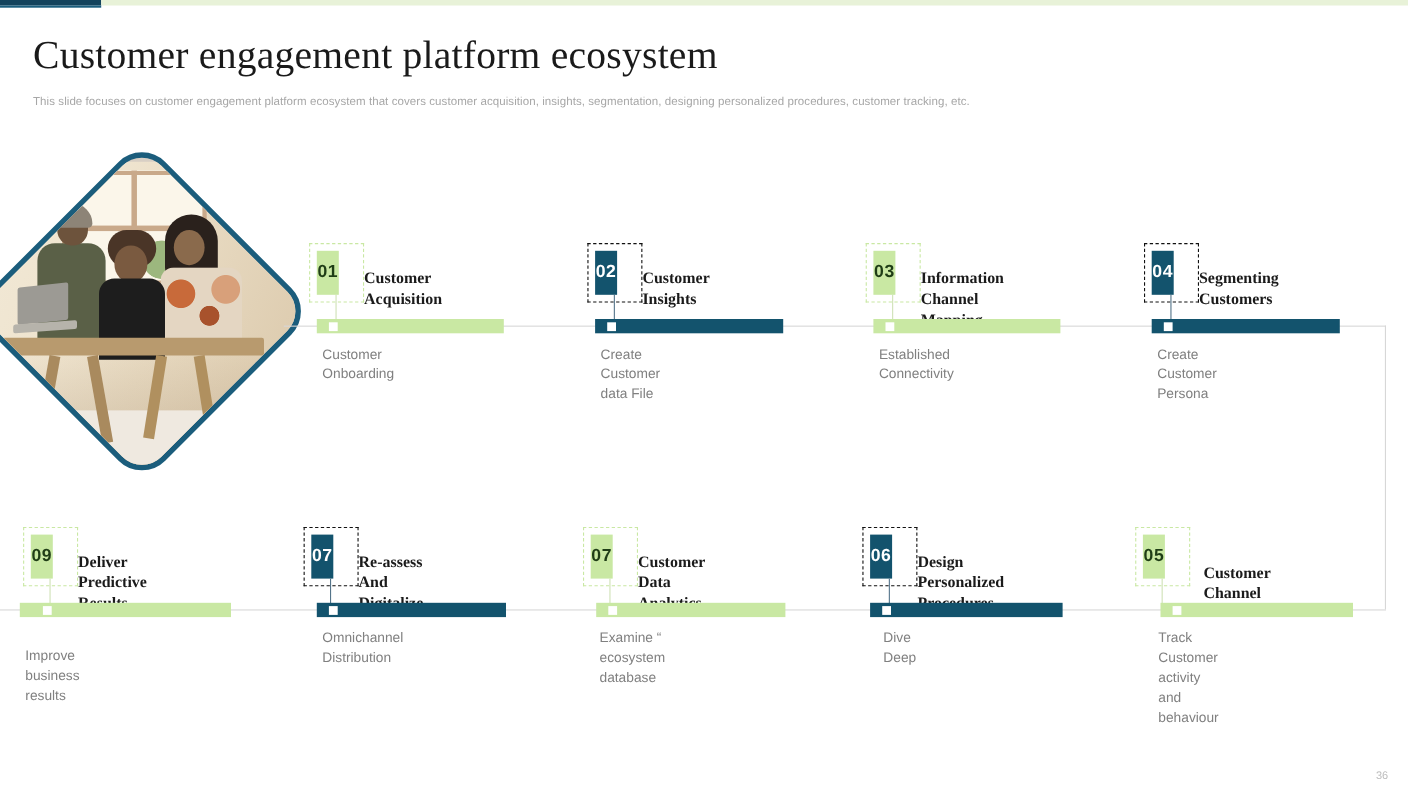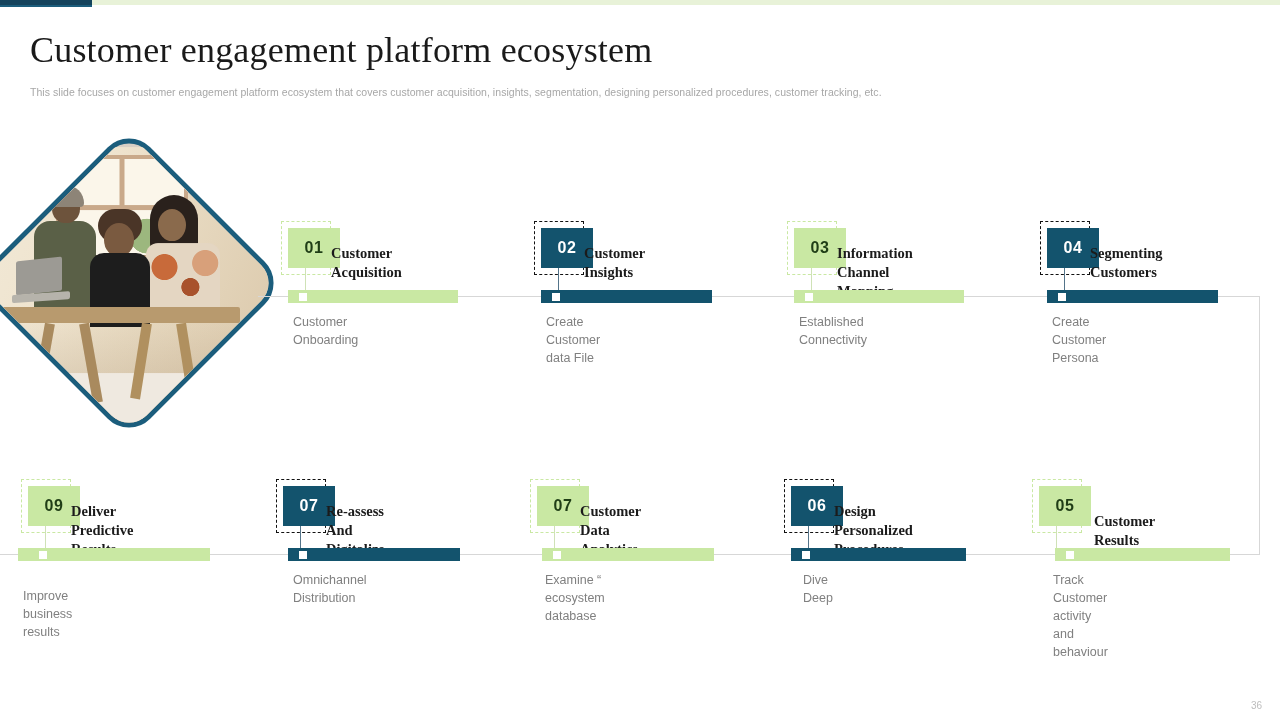--- a/index.html
+++ b/index.html
@@ -107,21 +107,21 @@
 
   .rail {
     position: absolute; height: 1px; background: #d7d7d7;
   }
   .rail-v { position: absolute; width: 1px; background: #d7d7d7; }
 
   .step { position: absolute; }
 
   .num-box {
     position: absolute; left: 0; top: 0;
-    width: 52px; height: 40px;
+    width: 20px; height: 40px;
     display: flex; align-items: center; justify-content: center;
     font-size: 16px; font-weight: 700; letter-spacing: .5px;
     font-family: "Liberation Sans", sans-serif;
   }
   .num-box.green { background: #c9e8a3; color: #1f3d16; }
   .num-box.navy  { background: #13536d; color: #ffffff; }
   .num-frame {
     position: absolute; left: -7px; top: -7px;
     width: 50px; height: 54px;
   }
@@ -306,21 +306,21 @@
       <div class="bar-notch"></div>
     </div>
     <div class="step-desc" style="left:12px; top:85px;">Dive
 Deep</div>
   </div>
 
   <div class="step" style="left:1039px; top:486px;">
     <div class="num-frame green"></div>
     <div class="num-box green">05</div>
     <div class="connector green" style="left:17px; top:40px; height:28px;"></div>
-    <div class="step-title" style="left:55px; top:26px;">Customer Results</div>
+    <div class="step-title" style="left:55px; top:26px;">Customer Channel</div>
     <div class="bar green" style="left:16px; top:62px; width:175px;">
       <div class="bar-notch"></div>
     </div>
     <div class="step-desc" style="left:14px; top:85px;">Track Customer activity
 and behaviour</div>
   </div>
 
   <div class="page-num">36</div>
 
 </div>

